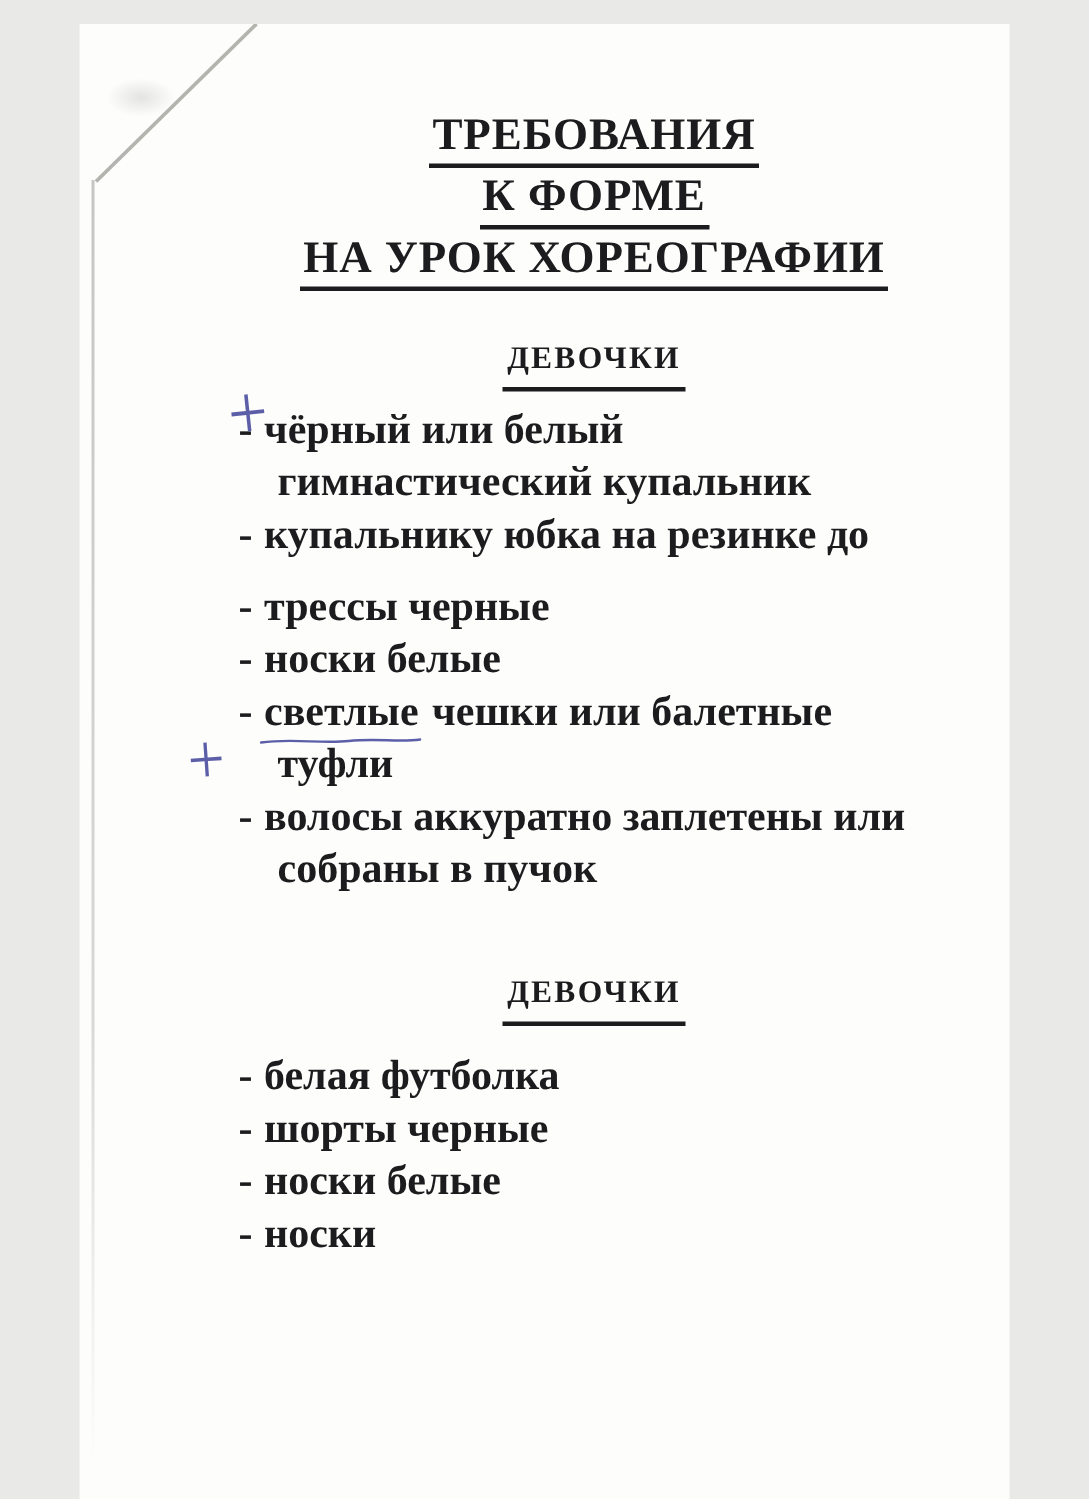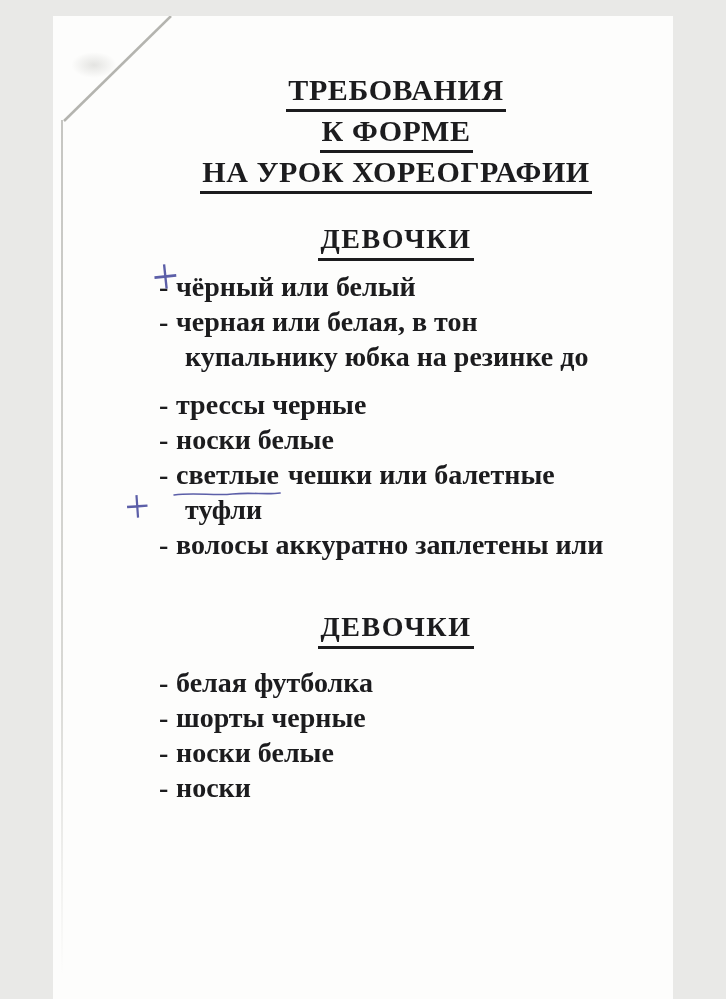--- a/index.html
+++ b/index.html
@@ -30,21 +30,21 @@
     display:inline-block;
     font-size:30px; line-height:37px;
     letter-spacing:.6px;
     border-bottom:3px solid #1c1c1e;
     padding:0 2px 1px;
   }
   .heading-girls-wrap { margin-top:26px; }
   .heading-boys-wrap  { margin-top:46px; }
   .section-heading {
     display:inline-block;
-    font-size:28px; line-height:37px;
+    font-size:21px; line-height:37px;
     letter-spacing:1.5px;
     border-bottom:3px solid #1c1c1e;
     padding:0 3px 1px;
   }
   .list { margin:8px 0 0 106px; font-size:28px; line-height:35px; }
   .list.boys { margin-top:16px; }
   .item { display:flex; }
   .item.gap-after { margin-bottom:13px; }
   .dash { flex:none; width:17px; }
   .item-text { flex:1; }
@@ -87,26 +87,26 @@
 
   <div class="centered heading-girls-wrap">
     <span class="section-heading">ДЕВОЧКИ</span>
   </div>
 
   <div class="list">
     <div class="item">
       <span class="dash">-</span>
       <div class="item-text">
         <div class="line">чёрный или белый</div>
+        <div class="line">гимнастический купальник</div>
       </div>
     </div>
     <div class="item gap-after">
       <span class="dash">-</span>
       <div class="item-text">
-        <div class="line">черная или белая, в тон</div>
         <div class="line">купальнику юбка на резинке до</div>
       </div>
     </div>
     <div class="item">
       <span class="dash">-</span>
       <div class="item-text">
         <div class="line">трессы черные</div>
       </div>
     </div>
     <div class="item">
@@ -126,20 +126,21 @@
             </svg>
           </span><span>чешки  или балетные</span>
         </div>
         <div class="line">туфли</div>
       </div>
     </div>
     <div class="item">
       <span class="dash">-</span>
       <div class="item-text">
         <div class="line">волосы аккуратно заплетены или</div>
+        <div class="line">собраны в пучок</div>
       </div>
     </div>
   </div>
 
   <div class="centered heading-boys-wrap">
     <span class="section-heading">ДЕВОЧКИ</span>
   </div>
 
   <div class="list boys">
     <div class="item">

